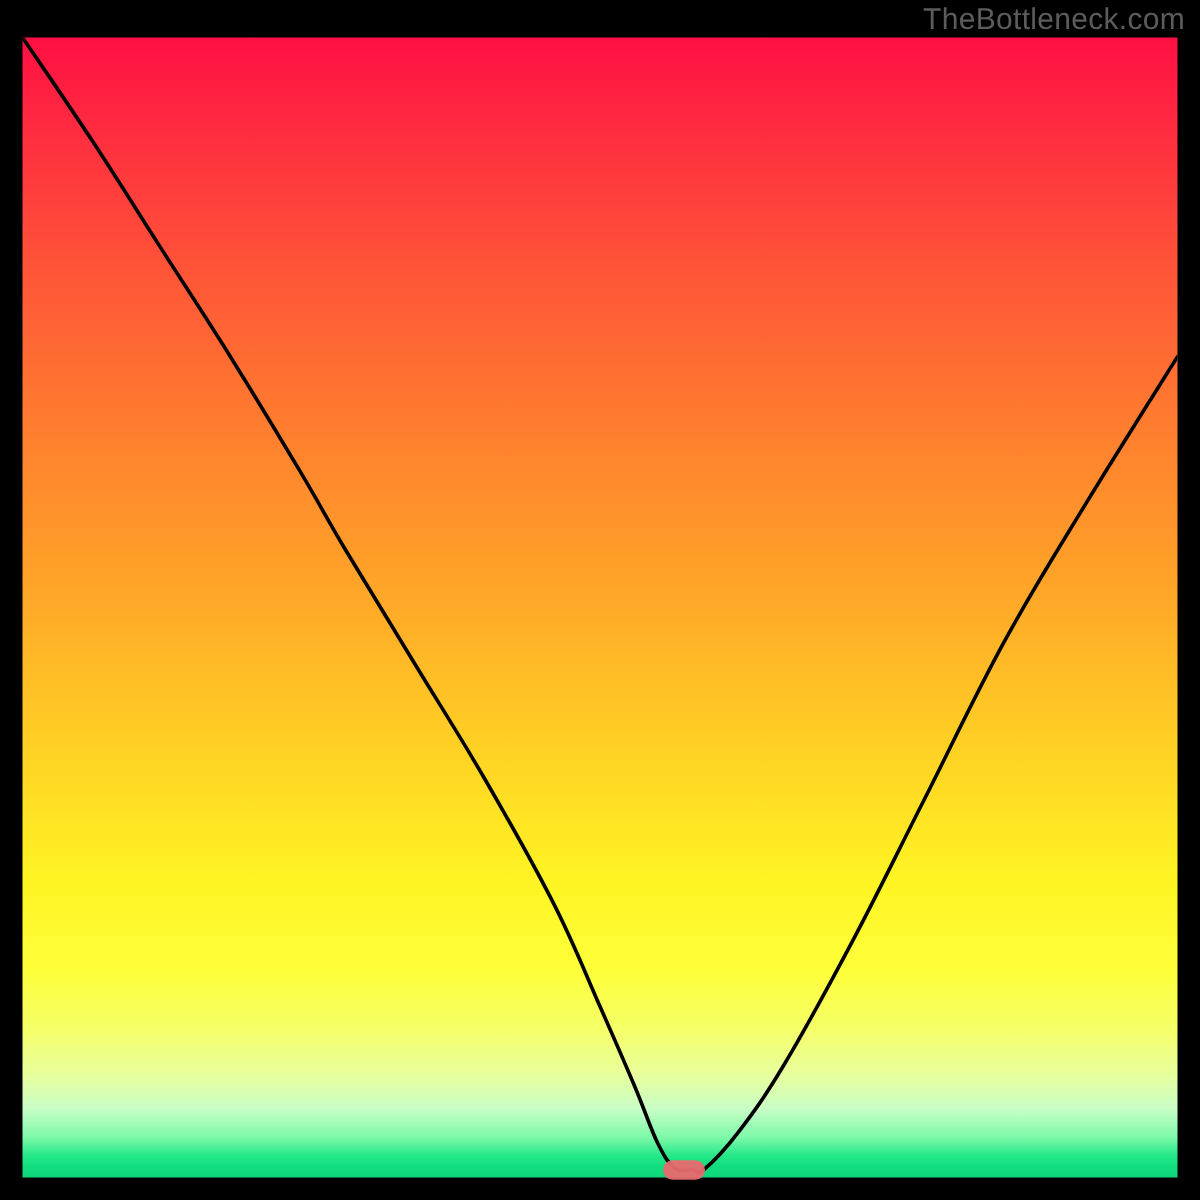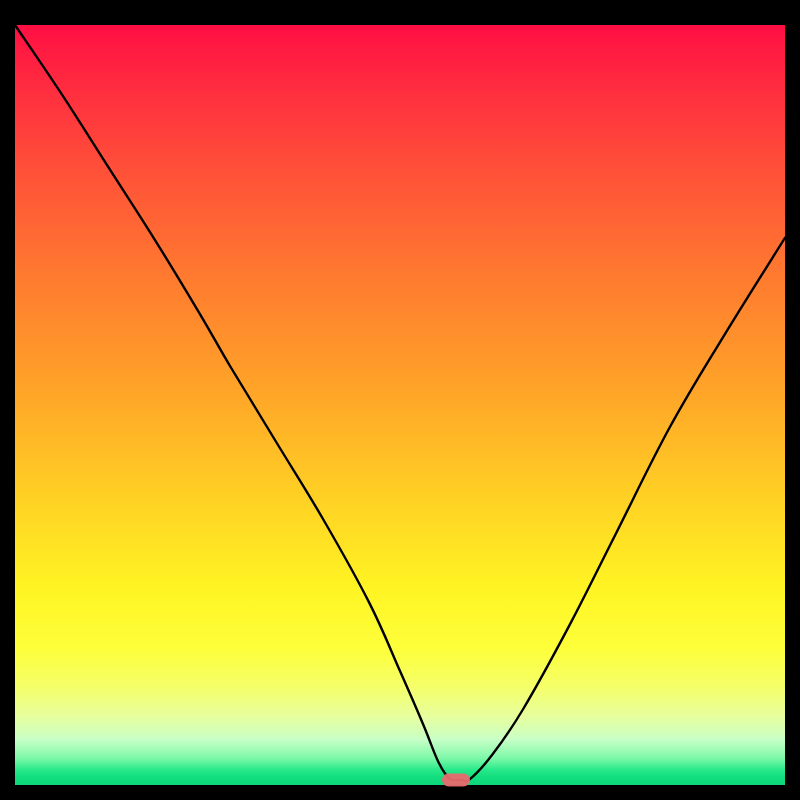--- a/index.html
+++ b/index.html
@@ -70,20 +70,21 @@
     border-radius: 7px;
     background: #e96a6f;
     opacity: 0.95;
     transform: translate(-50%, -50%);
   }
 </style>
 </head>
 <body>
 
 <div class="frame">
+  <div class="watermark">TheBottleneck.com</div>
 
   <div class="plot">
     <div class="gradient"></div>
 
     <svg class="curve" viewBox="0 0 770 760" preserveAspectRatio="none">
       <path fill="none" stroke="#000" stroke-width="2.4" stroke-linecap="round" stroke-linejoin="round" d="M 0,0 C 8.315999999999999,12.311999999999996 29.567999999999998,43.09199999999997 46.199999999999996,68.39999999999998 C 62.831999999999994,93.70799999999998 75.76799999999999,114.608 92.39999999999999,140.60000000000002 C 109.032,166.59200000000004 121.96799999999999,186.12400000000008 138.6,212.80000000000007 C 155.232,239.47600000000006 170.93999999999997,265.54400000000004 184.79999999999998,288.8 C 198.66,312.056 201.74,318.74399999999997 215.60000000000002,341.99999999999994 C 229.46000000000004,365.2559999999999 245.168,390.64 261.8,418 C 278.432,445.36 291.368,465.272 308,494 C 324.632,522.728 340.34,550.24 354.2,577.6 C 368.06,604.96 375.298,624.112 385,646 C 394.702,667.888 401.17,682.784 408.1,699.2 C 415.03000000000003,715.6160000000001 418.64900000000006,727.3504 423.50000000000006,737.2 C 428.35100000000006,747.0496 430.892,750.7736 435.04999999999995,753.92 C 439.2079999999999,757.0663999999999 443.135,754.5432 446.59999999999997,754.68 C 450.06499999999994,754.8168 448.756,759.1944 454.29999999999995,754.68 C 459.84399999999994,750.1655999999999 467.698,742.3224 477.4,729.6 C 487.102,716.8776 494.34000000000003,707.256 508.20000000000005,684 C 522.0600000000001,660.744 537.768,631.864 554.4,600.4 C 571.0319999999999,568.9359999999999 582.582,544.768 600.6,509.2 C 618.618,473.632 635.096,438.368 654.5,402.8 C 673.904,367.232 687.61,345.8 708.4,311.6 C 729.1899999999999,277.40000000000003 758.912,230.58400000000006 770,212.80000000000007"></path>
     </svg>
 
     <div class="marker" style="left: 441.21px; top: 754.68px;"></div>
   </div>

